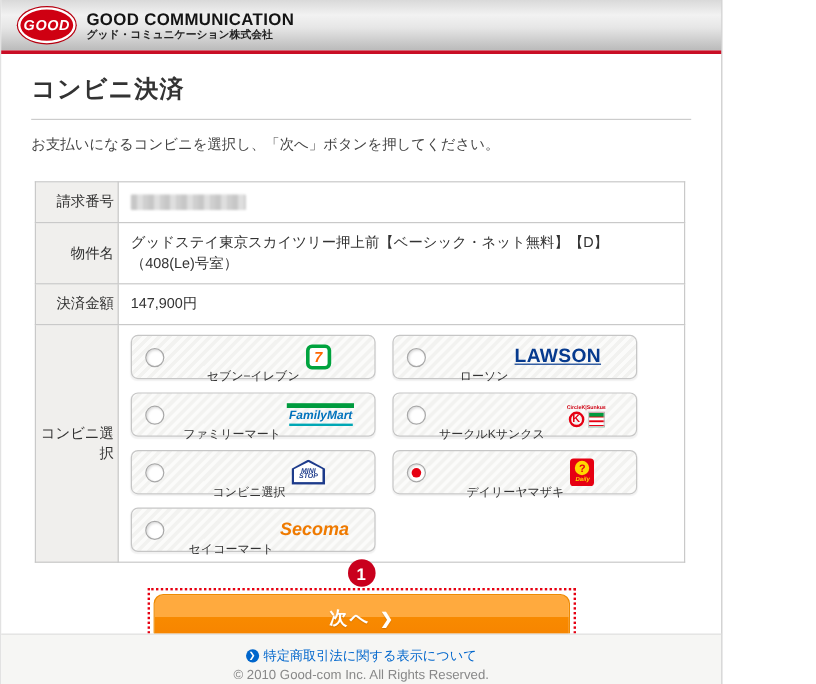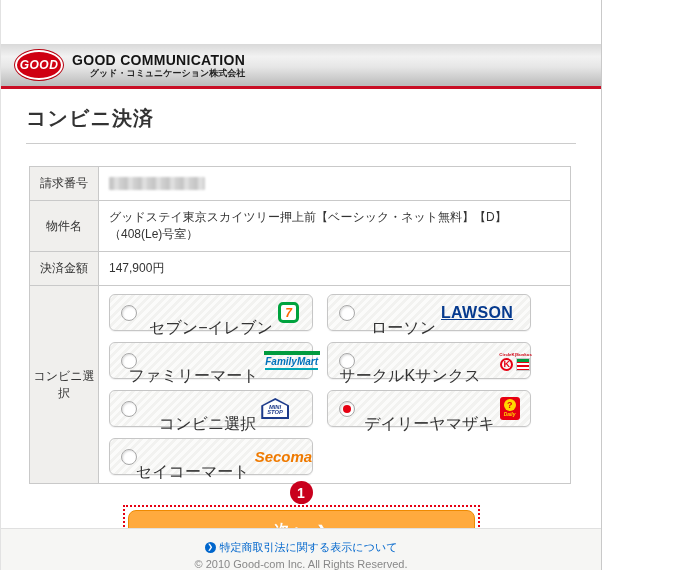--- a/index.html
+++ b/index.html
@@ -4,60 +4,60 @@
 <style>
   * { box-sizing: border-box; margin: 0; padding: 0; }
   body { margin: 0; background: #fff; font-family: "Liberation Sans", sans-serif; }
   .viewport { position: relative; width: 680px; height: 570px; background: #fff; overflow: hidden; }
   .container { position: absolute; left: 0; top: 0; width: 602px; height: 570px; background: #fff;
                border-left: 1px solid #e2e2e2; border-right: 1px solid #c9c9c9; }
 
   
   .site-header { height: 45px; border-bottom: 3px solid #c90e25;
     background: linear-gradient(180deg, #d9d9d9 0%, #f2f2f2 30%, #e6e6e6 55%, #bdbdbd 97%);
-    display: flex; align-items: center; padding-left: 14px; margin-top: 44px; }
+    display: flex; align-items: center; padding-left: 14px; }
   .logo-oval { width: 48px; height: 30px; background: #cf0012; border: 2px solid #fff;
     box-shadow: 0 0 0 1px #b70010; border-radius: 50%; display: flex; align-items: center;
     justify-content: center; color: #fff; font-weight: bold; font-style: italic;
     font-size: 12px; letter-spacing: .5px; flex: none; }
-  .brand { margin-left: 9px; line-height: 1.15; text-align: right; }
+  .brand { margin-left: 9px; line-height: 1.15; }
   .brand-en { font-size: 14px; font-weight: bold; color: #141414; letter-spacing: .3px; }
   .brand-jp { font-size: 9px; font-weight: bold; color: #222; }
 
   
   .main { padding: 0 25px; }
   .page-title { font-size: 20px; font-weight: bold; color: #333; margin: 16px 0 0 0; letter-spacing: 1px; }
   .title-rule { border: 0; border-top: 1px solid #ccc; margin: 11px 0 0 0; }
   .intro { font-size: 12px; color: #444; margin-top: 12px; }
 
   
   table.invoice { border-collapse: collapse; margin: 22px 0 0 3px; width: 542px; font-size: 12px; }
   table.invoice th, table.invoice td { border: 1px solid #c9c9c9; color: #333; }
-  table.invoice th { width: 69px; background: #f0efed; font-weight: normal; text-align: center;
+  table.invoice th { width: 69px; background: #f0efed; font-weight: normal; text-align: right;
     padding: 8px 3px; vertical-align: middle; }
   table.invoice td { padding: 8px 10px; }
   td.opts-cell { padding: 6px 0 6px 6px; }
 
   .masked { width: 96px; height: 13px; border-radius: 1px;
     background: repeating-linear-gradient(90deg, #c7c7c7 0 5px, #dedede 5px 10px, #cfcfcf 10px 14px);
     filter: blur(1.1px); }
 
   
   .opt-grid { display: flex; flex-direction: column; gap: 11px; }
   .opt-row { display: flex; gap: 14px; }
   .opt { position: relative; width: 204px; height: 37px; border: 1px solid #c6c6c6; border-radius: 6px;
     background: repeating-linear-gradient(135deg, #fbfbfa 0 3px, #f2f2f0 3px 6px);
     box-shadow: 0 1px 1px rgba(0,0,0,.06); display: flex; align-items: center;
     justify-content: center; cursor: pointer; }
   .radio { position: absolute; left: 11px; top: 50%; transform: translateY(-50%);
     width: 16px; height: 16px; border-radius: 50%; background: #fff; border: 1px solid #a8a8a8;
     box-shadow: inset 1px 1px 2px rgba(0,0,0,.15); }
   .radio.checked::after { content: ""; position: absolute; inset: 3px; border-radius: 50%; background: #e60012; }
   .opt-inner { display: flex; align-items: center; gap: 5px; padding-left: 26px; }
-  .opt-label { font-size: 16px; color: #333; white-space: nowrap; margin-top: 32px; }
+  .opt-label { font-size: 10px; color: #333; white-space: nowrap; margin-top: 32px; }
 
   
   .logo7 { width: 21px; height: 21px; border: 3px solid #00a33e; border-radius: 5px; background: #fff;
     display: flex; align-items: center; justify-content: center; font-weight: bold; font-style: italic;
     font-size: 12px; color: #ff6600; flex: none; }
   .logo-lawson { font-weight: bold; font-size: 16px; color: #063a8e; letter-spacing: .3px; text-decoration: underline; }
   .logo-fm { display: inline-flex; flex-direction: column; align-items: center; text-align: right; }
   .fm-bar { width: 56px; height: 4px; background: #009b3e; margin-bottom: 1px; }
   .fm-text { font-size: 10px; font-weight: bold; font-style: italic; color: #0072bc;
     border-bottom: 2px solid #00a7b5; padding-bottom: 1px; }
@@ -112,20 +112,21 @@
       <div class="logo-oval">GOOD</div>
       <div class="brand">
         <div class="brand-en">GOOD COMMUNICATION</div>
         <div class="brand-jp">グッド・コミュニケーション株式会社</div>
       </div>
     </div>
 
     <div class="main">
       <h1 class="page-title">コンビニ決済</h1>
       <hr class="title-rule">
+      <p class="intro">お支払いになるコンビニを選択し、「次へ」ボタンを押してください。</p>
 
       <table class="invoice">
         <tbody>
             <tr>
           <th>請求番号</th>
           <td>
             <div class="masked"></div>
           </td>
         </tr>
         <tr>

